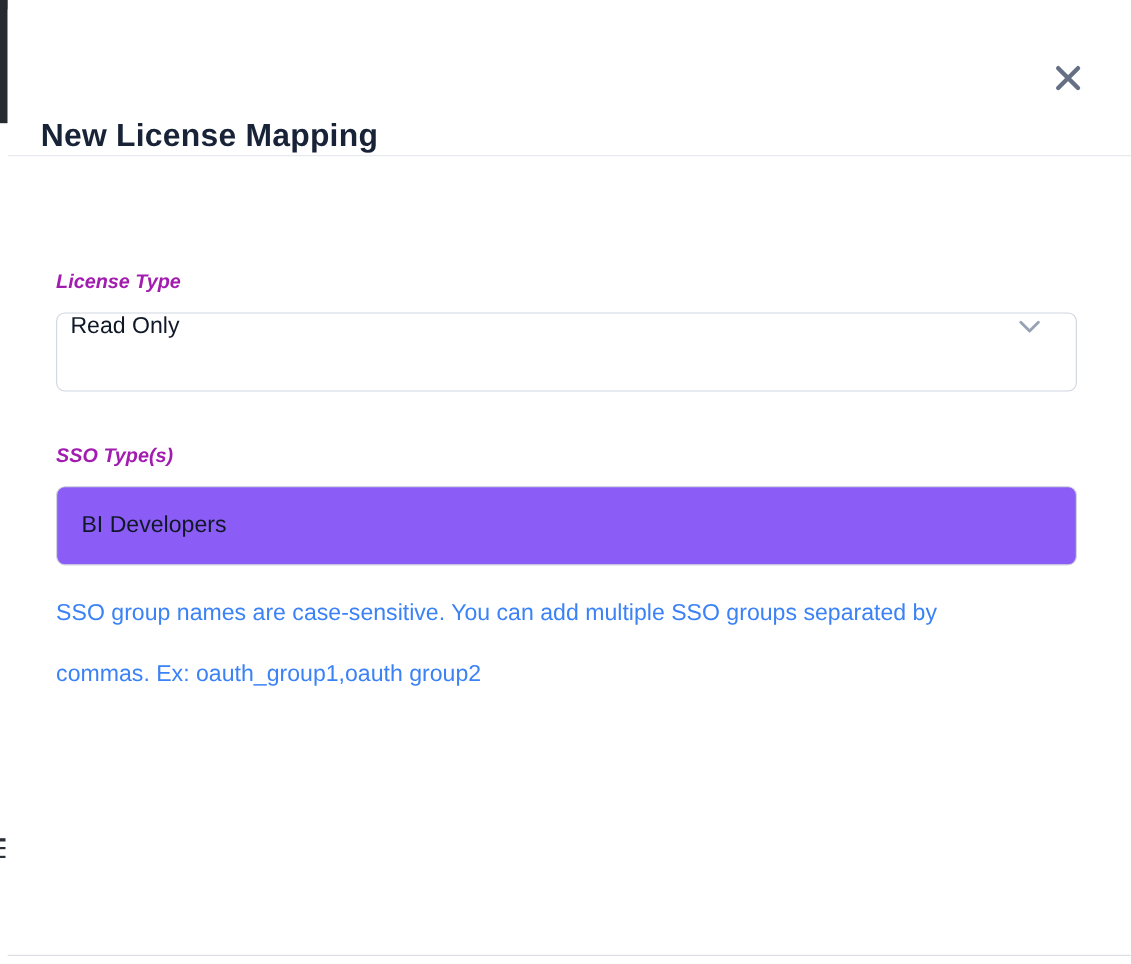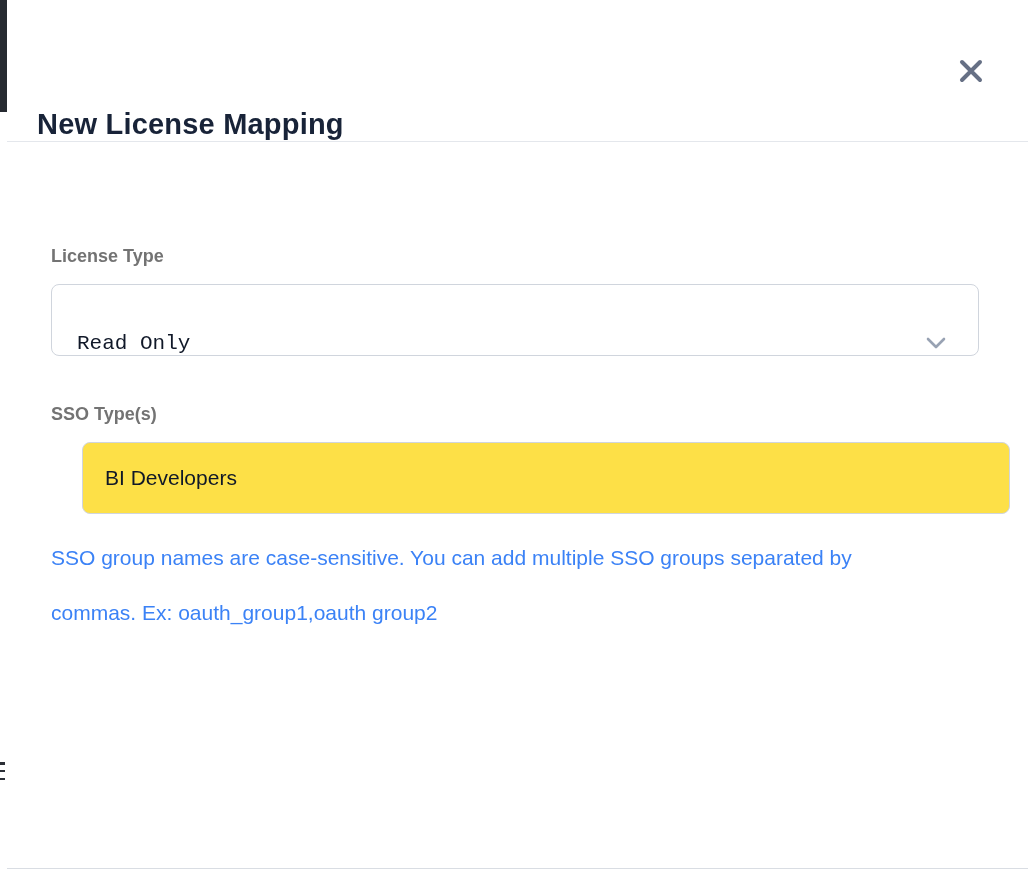--- a/index.html
+++ b/index.html
@@ -71,58 +71,57 @@
     padding: 46px 50px 0 44px;
   }
   .subtitle {
     font-size: 22px;
     color: #101828;
   }
   .field-label {
     margin-top: 58px;
     font-size: 18px;
     font-weight: 700;
-    color: #737373;
+    color: #a21caf;
+    font-style: italic;
   }
   .field-label.second {
     margin-top: 48px;
   }
   .select-box {
     margin-top: 17px;
     width: 928px;
     height: 72px;
     border: 1px solid #d0d5dd;
     border-radius: 8px;
     background: #ffffff;
     display: flex;
-    align-items: flex-end;
+    align-items: flex-start;
     justify-content: space-between;
-    padding: 0 30px 0 25px;
+    padding: 0 30px 0 12px;
     cursor: pointer;
-    font-family: Liberation Mono, monospace;
   }
   .select-value {
     font-size: 21px;
     color: #101828;
   }
   .chevron { display: flex; align-items: center; }
   .text-input {
     margin-top: 17px;
     width: 928px;
     height: 72px;
     border: 1px solid #d0d5dd;
     border-radius: 8px;
-    background: #fde047;
+    background: #8b5cf6;
     font-family: "Liberation Sans", sans-serif;
     font-size: 21px;
     color: #101828;
     padding: 0 22px;
     outline: none;
     display: block;
-    margin-left: 31px;
   }
   .help-text {
     margin-top: 16px;
     max-width: 880px;
     font-size: 21px;
     line-height: 55px;
     color: #3b82f6;
   }
   .bottom-hairline {
     position: absolute;

